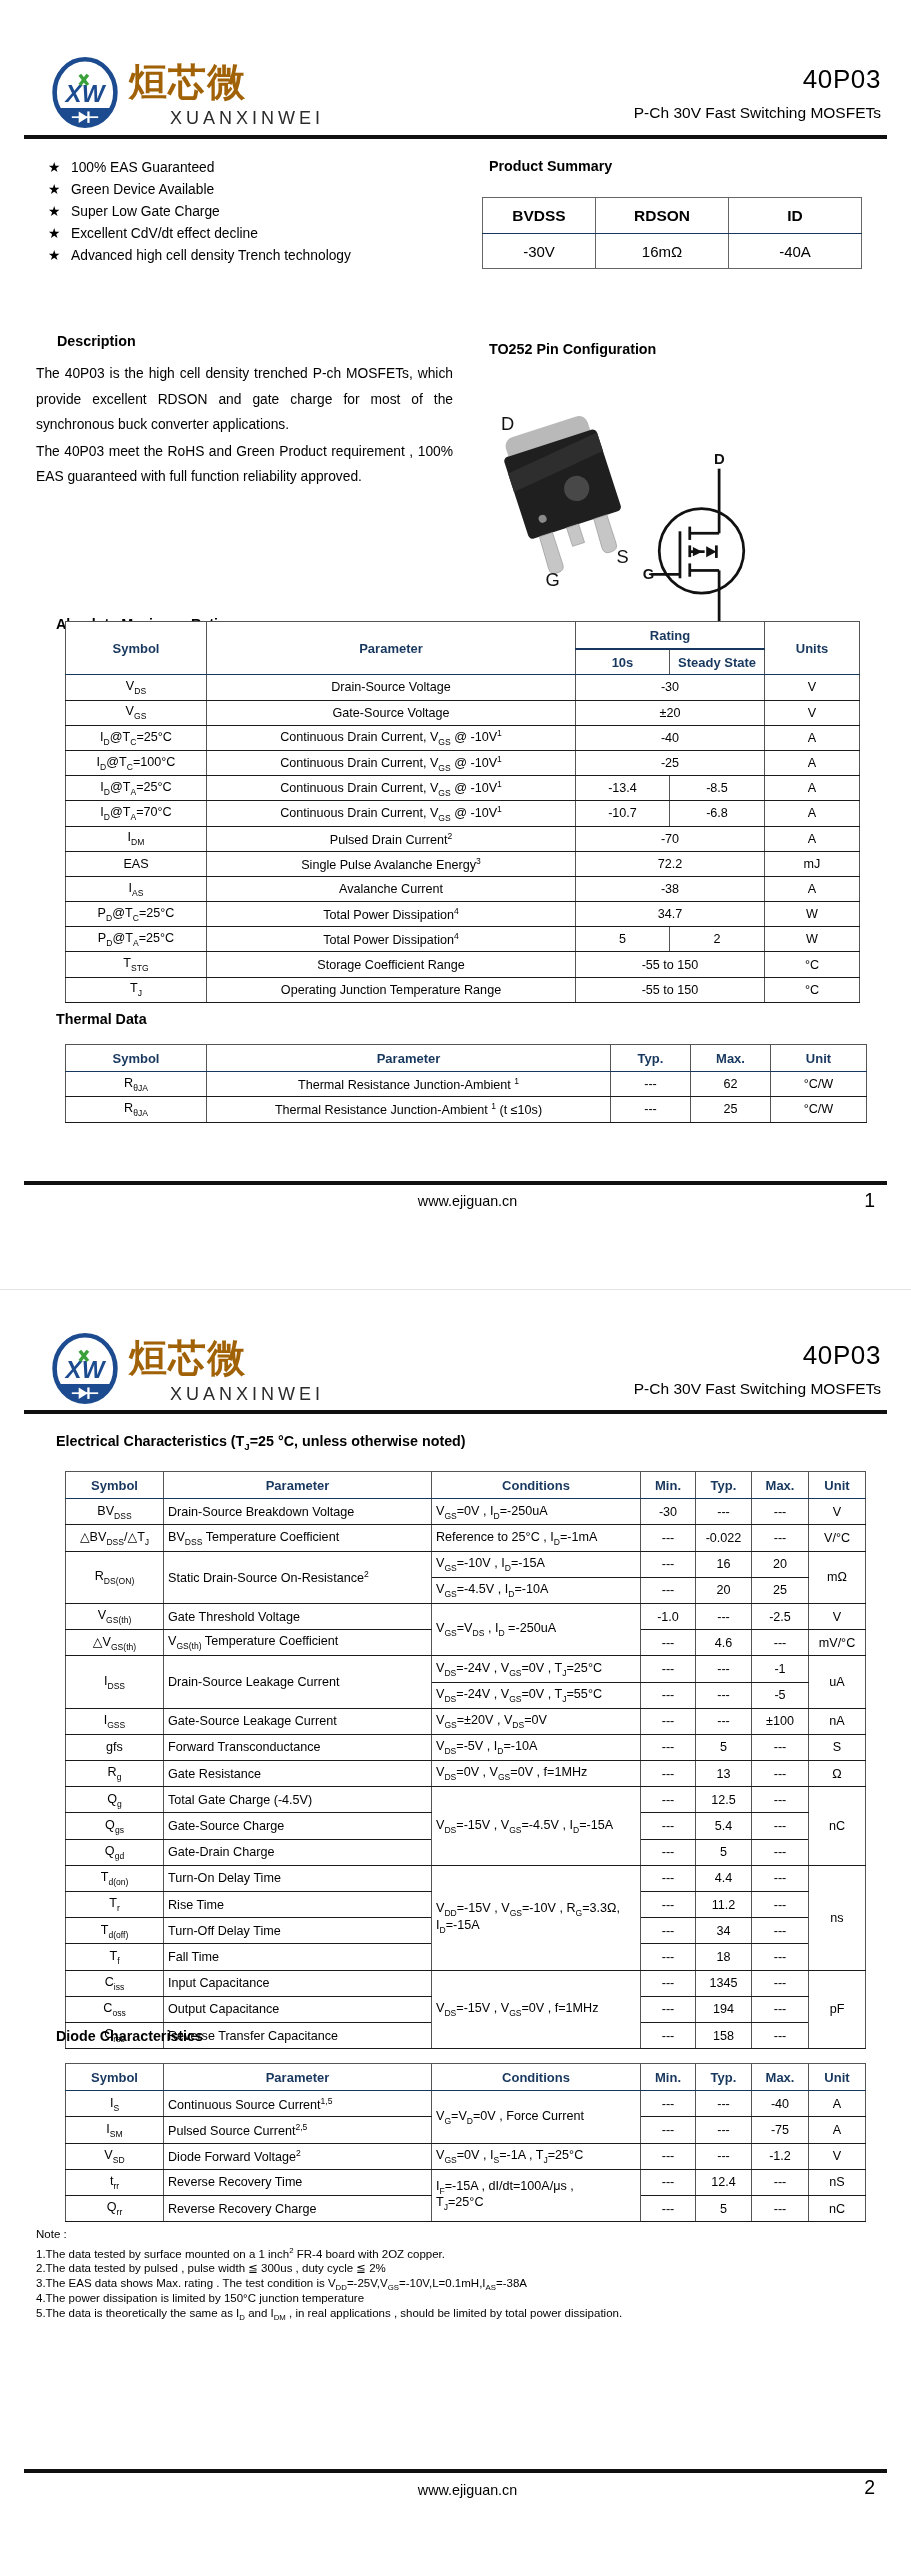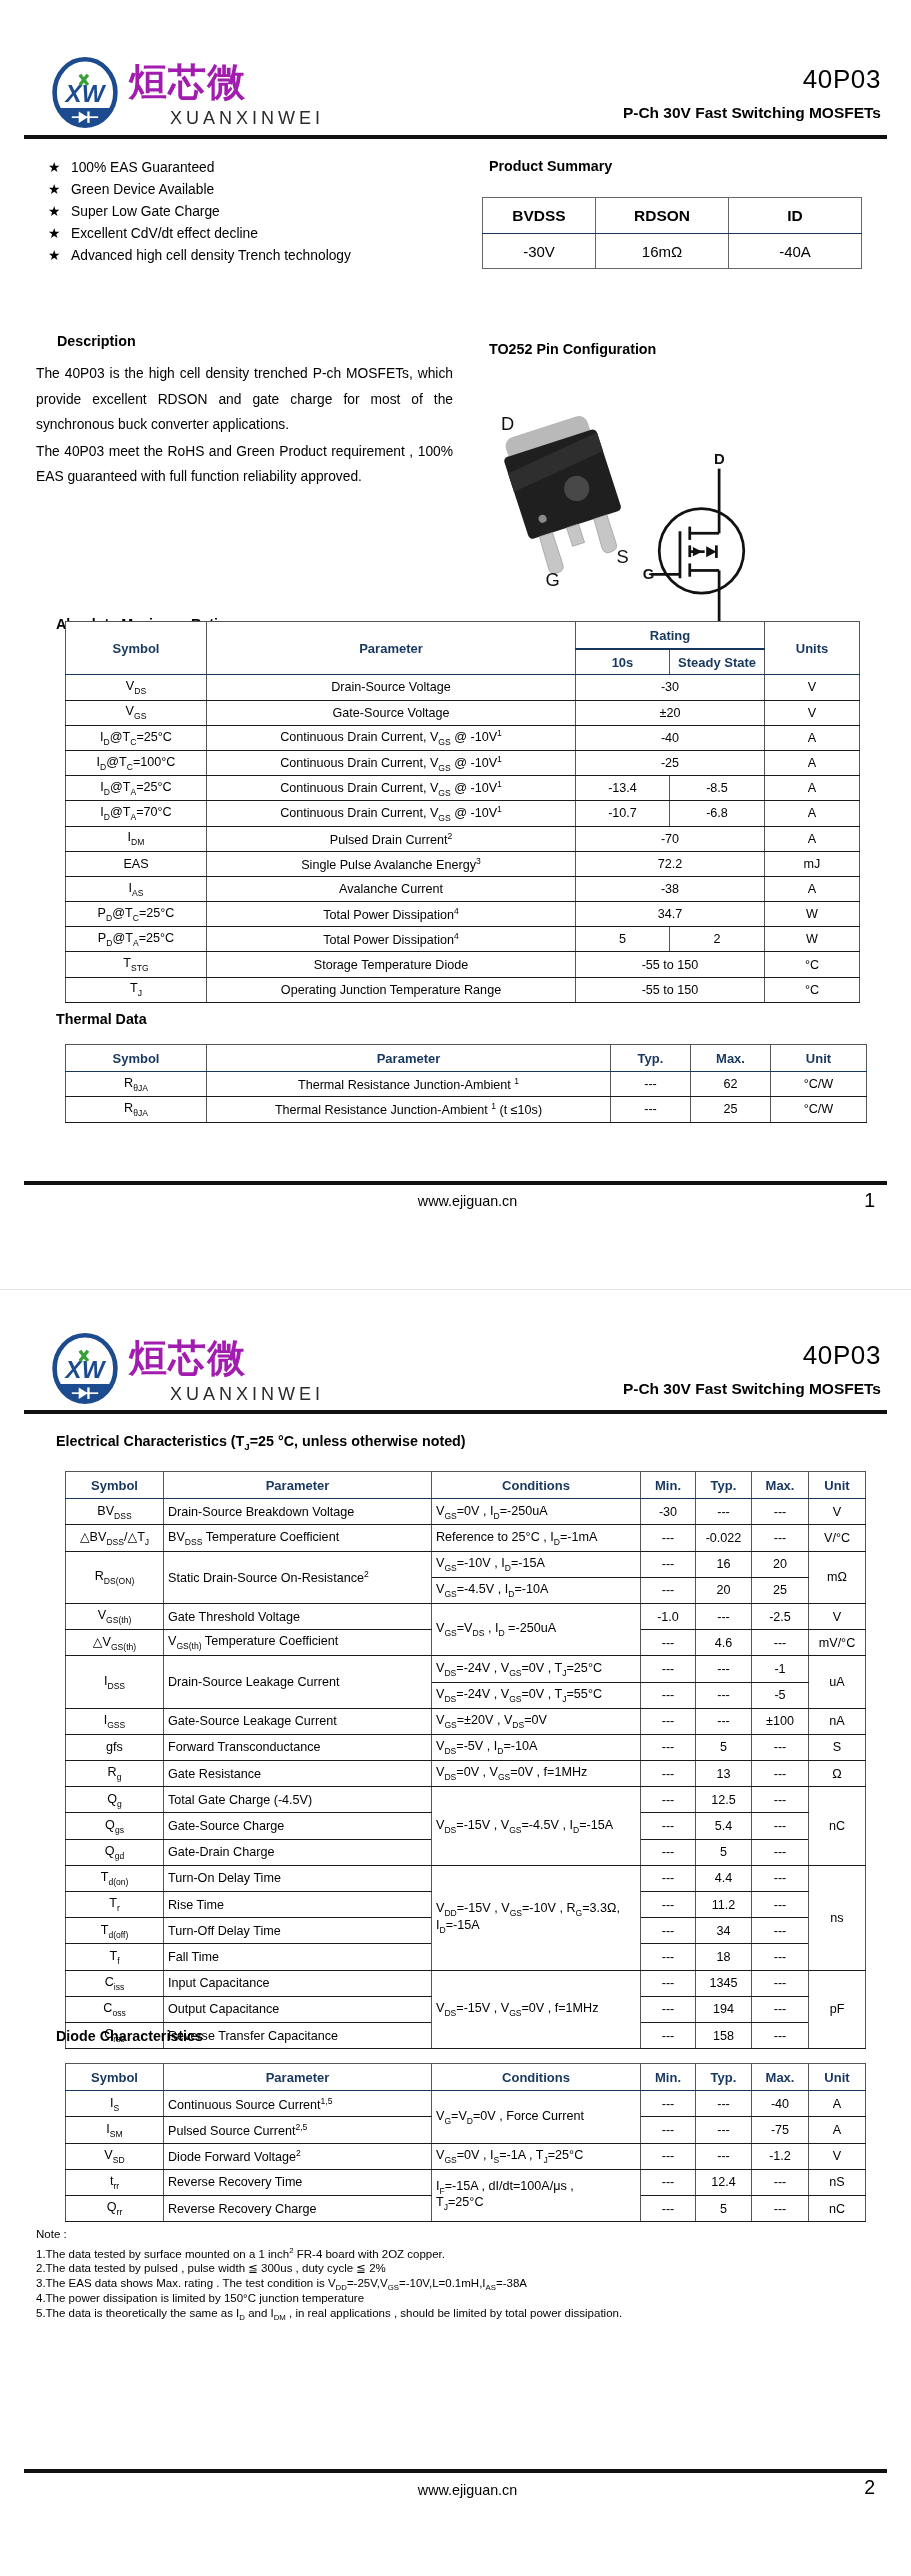--- a/index.html
+++ b/index.html
@@ -1,25 +1,25 @@
 <!DOCTYPE html>
 <html style="font-size:9.2px"><head>
 <meta charset="utf-8">
 <style>
   html,body{margin:0;padding:0;background:#fff;}
   body{font-family:"Liberation Sans","DejaVu Sans",sans-serif;color:#111;}
   #canvas{position:relative;width:911px;height:2576px;background:#fff;overflow:hidden;}
   .abs{position:absolute;}
   .hr{position:absolute;left:24px;width:863px;height:4px;background:#101010;}
   .part-number{position:absolute;right:30px;text-align:right;font-size:26px;letter-spacing:0.6px;color:#000;}
-  .subtitle{position:absolute;right:30px;text-align:right;font-size:15.5px;font-weight:bold;color:#000;}
+  .subtitle{position:absolute;right:30px;text-align:right;font-size:15.5px;font-weight:normal;color:#000;}
   .h2{position:absolute;font-size:14.3px;font-weight:bold;color:#000;white-space:nowrap;}
   
   .logo{position:absolute;left:50px;width:247px;height:86px;}
-  .logo-cn{position:absolute;left:79px;top:2.3px;font-size:38px;font-weight:bold;color:#a21caf;letter-spacing:1.1px;}
+  .logo-cn{position:absolute;left:79px;top:2.3px;font-size:38px;font-weight:bold;color:#a16207;letter-spacing:1.1px;}
   .logo-en{position:absolute;left:80px;top:53px;font-size:18px;color:#2b2b2b;letter-spacing:4px;margin-left:40px;}
   
   .features{position:absolute;left:48px;width:373px;list-style:none;margin:0;padding:0;}
   .features li{position:relative;padding-left:23px;font-size:13.8px;line-height:22px;color:#000;}
   .features .star{position:absolute;left:0;top:0;}
   
   .desc{position:absolute;left:36px;width:417px;font-size:13.8px;line-height:1.85;text-align:justify;color:#000;}
   .desc p{margin:0 0 1.1px 0;}
   
   table.ds{border-collapse:collapse;table-layout:fixed;background:#fff;border:1.7px solid #17375e;}
@@ -238,21 +238,21 @@
         </tr>
       <tr class="r40">
           <td>P<sub>D</sub>@T<sub>A</sub>=25°C</td>
           <td>Total Power Dissipation<sup>4</sup></td>
           <td>5</td>
           <td>2</td>
           <td>W</td>
         </tr>
       <tr class="r40">
           <td>T<sub>STG</sub></td>
-          <td>Storage Temperature Diode</td>
+          <td>Storage Coefficient Range</td>
           <td colspan="2">-55 to 150</td>
           <td>°C</td>
         </tr>
       <tr class="r40">
           <td>T<sub>J</sub></td>
           <td>Operating Junction Temperature Range</td>
           <td colspan="2">-55 to 150</td>
           <td>°C</td>
         </tr>
     </tbody>

